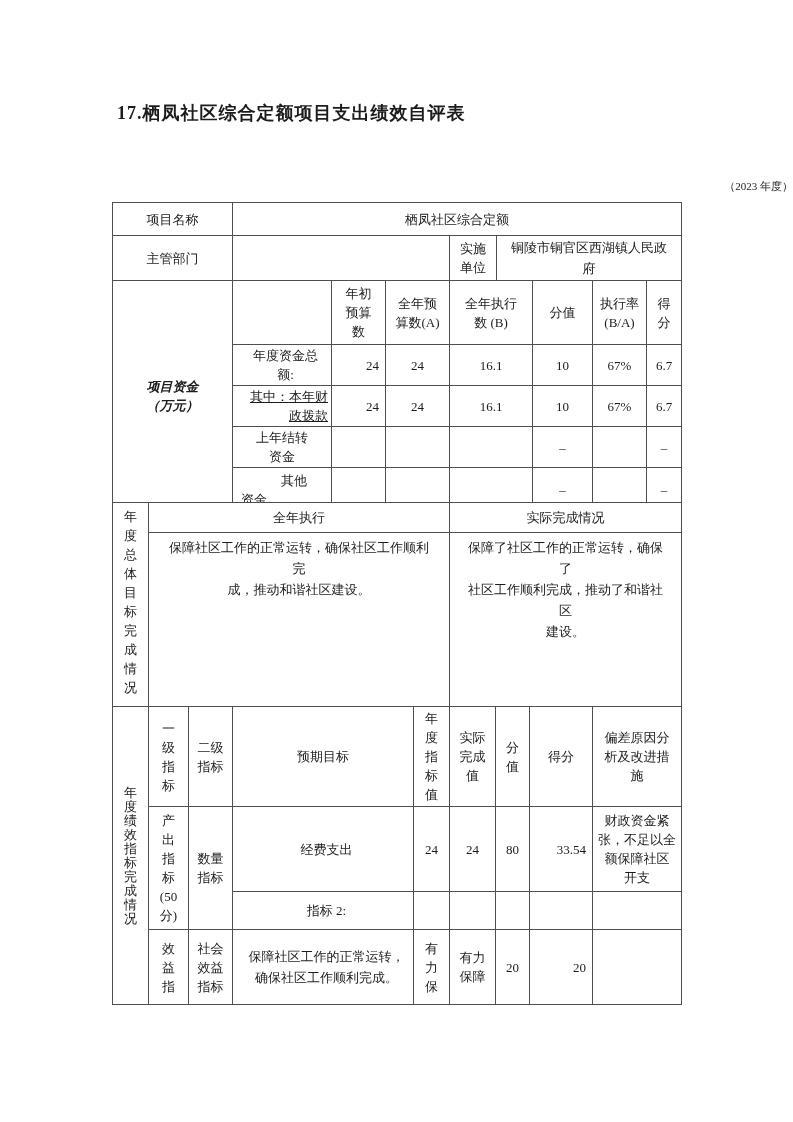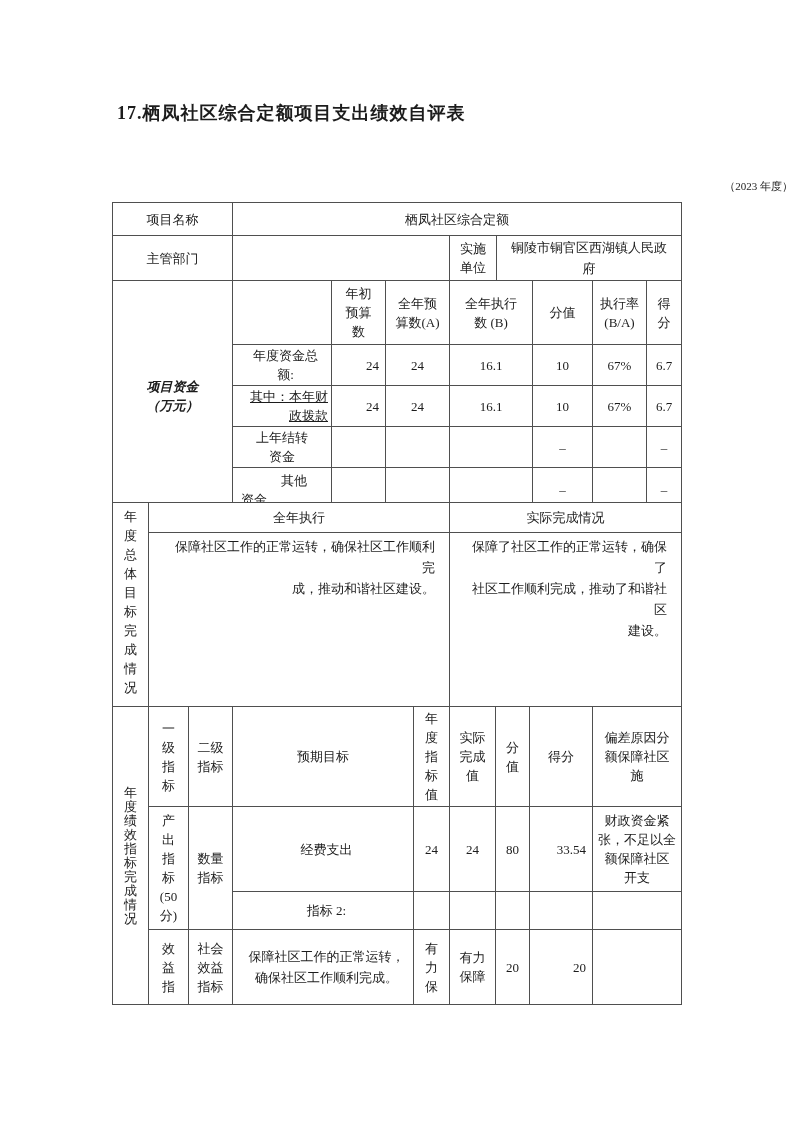--- a/index.html
+++ b/index.html
@@ -30,21 +30,21 @@
   .t-goal  { top:502px; width:569px; }
   .t-perf  { top:706px; width:569px; }
   .left   { text-align:center;padding-left:10px; }
   .right  { text-align:right; padding-right:6px; }
   .bold   { font-weight:bold;font-style:italic; }
   .top    { vertical-align:top; padding-top:4px; }
   .vtight { line-height:14px; }
   .lh21   { line-height:21px;margin-top:48px; }
   .indent-lg { text-align:left; text-indent:40px;padding-left:8px; }
   .indent-sm { text-align:right; text-indent:7px;text-decoration:underline; }
-  .goaltext { text-align:right; vertical-align:top; padding:4px 14px; line-height:21px;font-family:Liberation Mono, monospace; }
+  .goaltext { text-align:center; vertical-align:top; padding:4px 14px; line-height:21px; }
 </style>
 </head>
 <body>
 
 <div class="page">
 
   <div class="heading">17.栖凤社区综合定额项目支出绩效自评表</div>
   <div class="yearnote">（2023 年度）</div>
 
   <table class="t-upper">
@@ -199,21 +199,21 @@
 指
 标
 值</td>
       <td>实际
 完成
 值</td>
       <td>分
 值</td>
       <td>得分</td>
       <td>偏差原因分
-额保障社区
+析及改进措
 施</td>
     </tr>
     <tr style="height:85px">
       <td rowspan="2">产
 出
 指
 标
 (50
 分)</td>
       <td rowspan="2">数量

